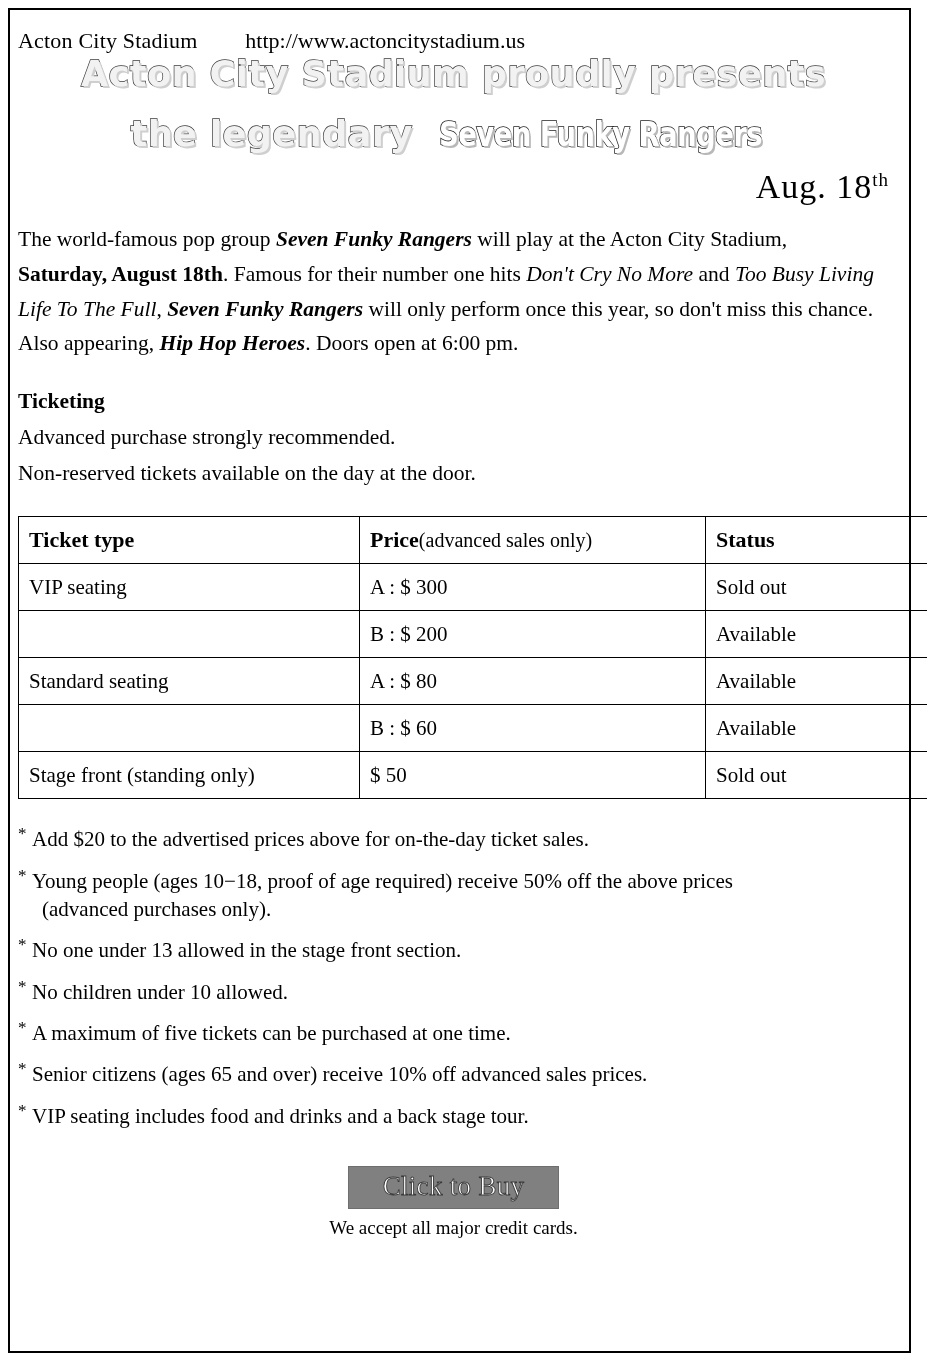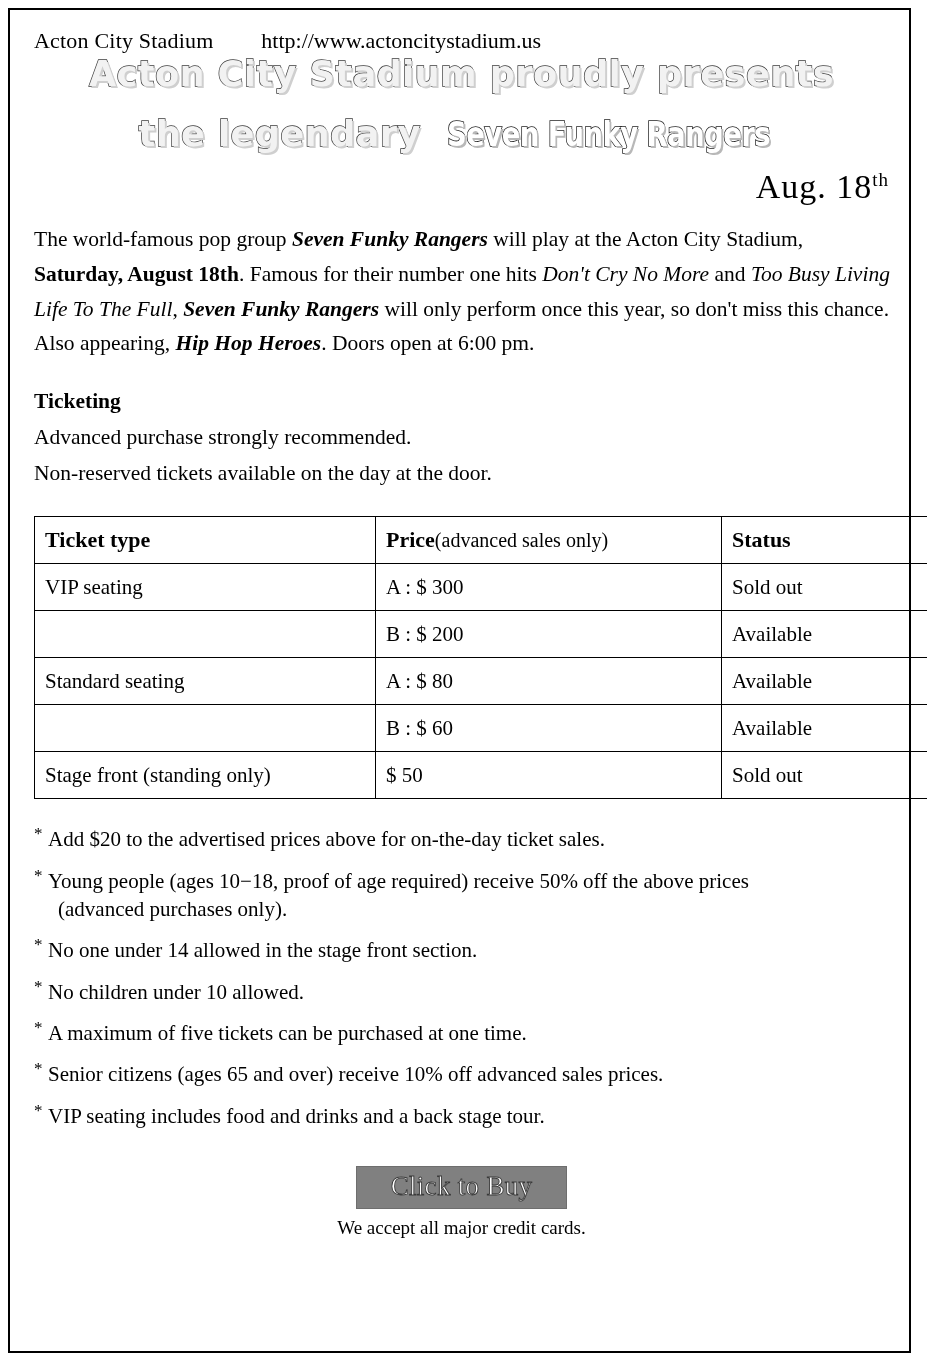--- a/index.html
+++ b/index.html
@@ -20,21 +20,21 @@
     left: 8px;
     top: 8px;
     width: 903px;
     height: 1345px;
     border: 2px solid #000000;
     box-sizing: border-box;
     background: #ffffff;
   }
   .inner {
     position: absolute;
-    left: 24px;
+    left: 8px;
     top: 8px;
     right: 20px;
   }
   
   .header-line {
     font-size: 22px;
     letter-spacing: 0.2px;
     margin-top: 10px;
     white-space: nowrap;
   }
@@ -223,21 +223,21 @@
           <td class="c1">Stage front (standing only)</td>
           <td class="c2">$ 50</td>
           <td class="c3">Sold out</td>
         </tr>
       </tbody>
     </table>
 
     <div class="notes">
       <div class="note"><span class="star">*</span><span>Add $20 to the advertised prices above for on-the-day ticket sales.</span></div>
       <div class="note"><span class="star">*</span><span>Young people (ages 10−18, proof of age required) receive 50% off the above prices</span><span class="cont">(advanced purchases only).</span></div>
-      <div class="note"><span class="star">*</span><span>No one under 14 allowed in the stage front section.</span></div>
+      <div class="note"><span class="star">*</span><span>No one under 13 allowed in the stage front section.</span></div>
       <div class="note"><span class="star">*</span><span>No children under 10 allowed.</span></div>
       <div class="note"><span class="star">*</span><span>A maximum of five tickets can be purchased at one time.</span></div>
       <div class="note"><span class="star">*</span><span>Senior citizens (ages 65 and over) receive 10% off advanced sales prices.</span></div>
       <div class="note"><span class="star">*</span><span>VIP seating includes food and drinks and a back stage tour.</span></div>
     </div>
 
     <div class="buy-wrap">
       <span class="buy-btn">Click to Buy</span>
     </div>
     <div class="footer-note">We accept all major credit cards.</div>

